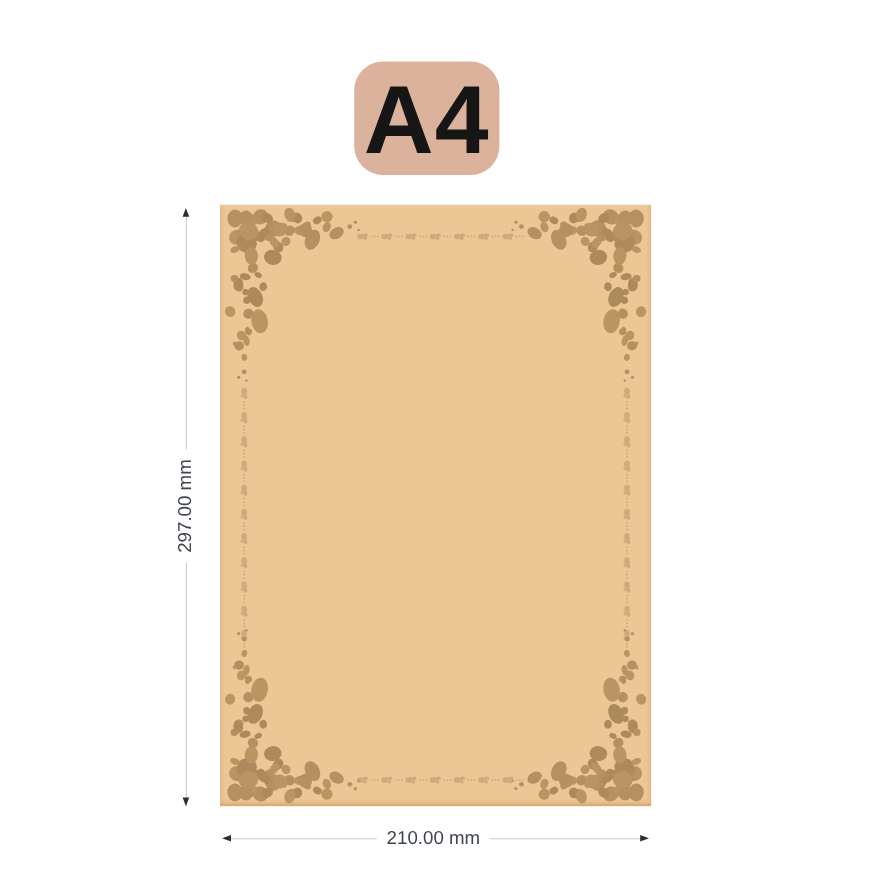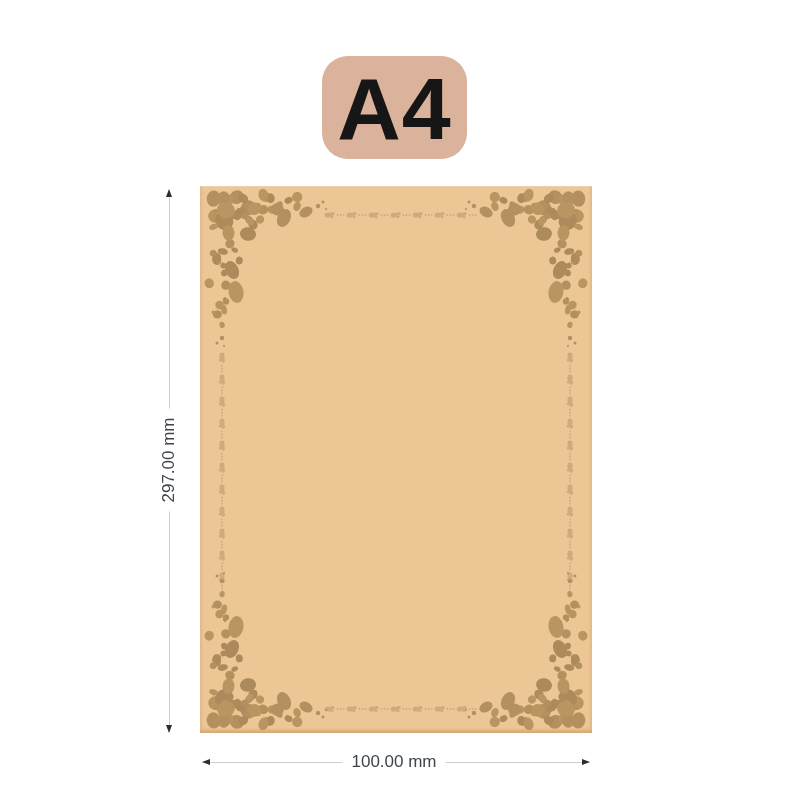--- a/index.html
+++ b/index.html
@@ -2,21 +2,21 @@
 <html><head>
 <meta charset="utf-8">
 <style>
   html,body{margin:0;padding:0;}
   body{
     width:800px;height:800px;position:relative;background:#ffffff;overflow:hidden;
     font-family:"Liberation Sans", sans-serif;
   }
   
   .badge{
-    position:absolute;left:322px;top:56px;width:145px;height:103px;
+    position:absolute;left:322px;top:56px;width:132px;height:103px;
     background:#dbb29c;border-radius:26px;
     display:flex;align-items:center;justify-content:center;
   }
   .badge-label{
     font-size:88px;font-weight:700;color:#161616;letter-spacing:1px;line-height:1;
     padding-top:2px;
   }
   
   .paper{
     position:absolute;left:200px;top:186px;width:392px;height:547px;
@@ -354,13 +354,13 @@
 </div>
 
 <div class="dim-line dim-v"></div>
 <div class="arrow arrow-up"></div>
 <div class="arrow arrow-down"></div>
 <div class="dim-label dim-label-v">297.00 mm</div>
 
 <div class="dim-line dim-h"></div>
 <div class="arrow arrow-left"></div>
 <div class="arrow arrow-right"></div>
-<div class="dim-label dim-label-h">100.00 mm</div>
+<div class="dim-label dim-label-h">210.00 mm</div>
 
 </body></html>

